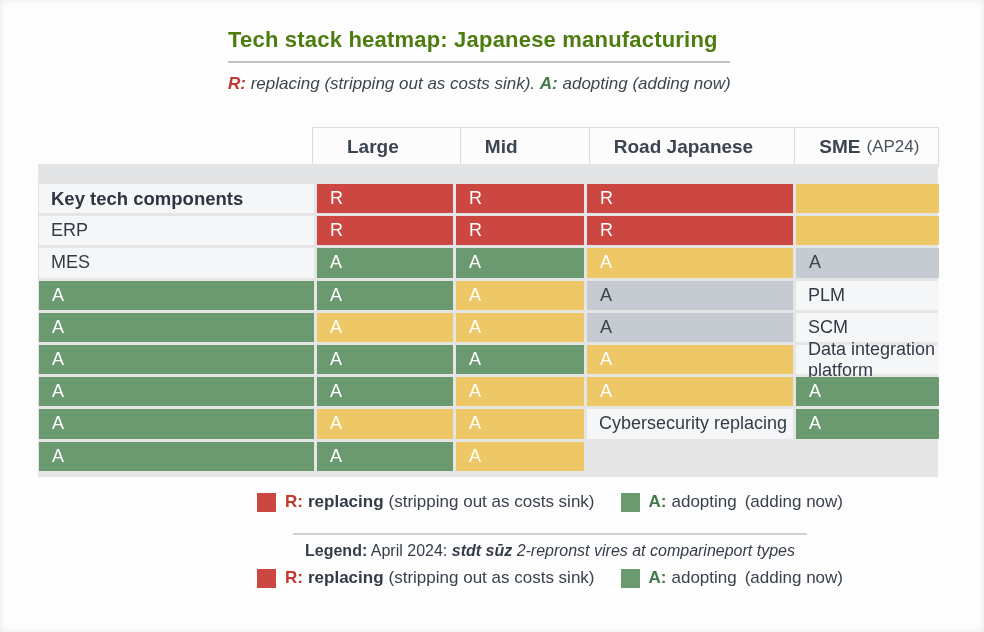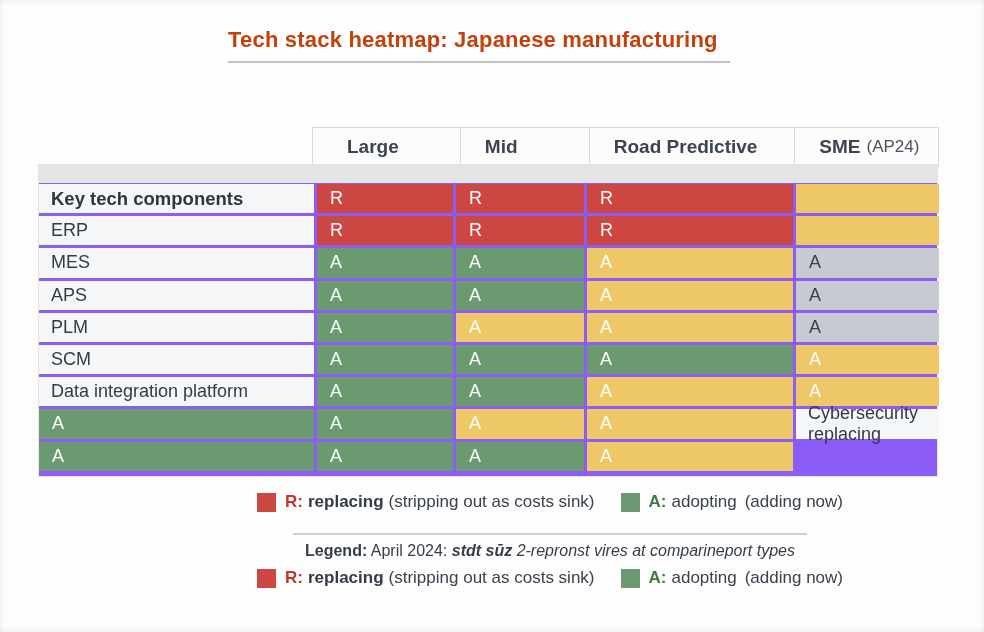--- a/index.html
+++ b/index.html
@@ -6,36 +6,36 @@
   html,body { width:984px; height:632px; }
   body {
     font-family:"Liberation Sans", sans-serif;
     background:#fdfdfd;
     position:relative;
     overflow:hidden;
     color:#3a424e;
     box-shadow: inset 0 0 6px rgba(120,125,135,.18);
   }
   .title-block { position:absolute; left:228px; top:27px; width:505px; }
-  .fig-title { font-size:22px; font-weight:700; color:#c2410c; letter-spacing:.2px; }
+  .fig-title { font-size:22px; font-weight:700; color:#4d7c0f; letter-spacing:.2px; }
   .title-rule { margin-top:8px; border-top:2px solid #bec2c6; width:502px; }
   .fig-subtitle { margin-top:11px; font-size:17px; font-style:italic; color:#3d454f; }
   .fig-subtitle .r { color:#c0392f; font-weight:700; }
   .fig-subtitle .a { color:#3e7a46; font-weight:700; }
 
   .col-header { position:absolute; left:312px; top:127px; width:627px; height:40px;
     display:flex; background:#fcfcfd; border:1px solid #d9dcde;padding-left:10px; }
   .col-header .hcell { display:flex; align-items:center; padding-left:24px;
     font-size:19px; font-weight:700; color:#3b4450; border-right:1px solid #d9dcde; }
   .col-header .hcell:last-child { border-right:none; }
   .hc0{width:140px}.hc1{width:131px}.hc2{width:209px}.hc3{width:145px}
   .hcell .suffix { font-weight:400; font-size:17px; color:#4a525c; margin-left:6px; }
 
   .heatmap-panel { position:absolute; left:38px; top:164px; width:900px; height:313px;
-    background:#8b5cf6; border:1px solid #e2e4e6; }
+    background:#e5e5e5; border:1px solid #e2e4e6; }
   .panel-top-band { position:absolute; left:0; top:0; width:898px; height:18px; background:#e3e4e6; }
   .rows { position:absolute; left:0; top:19px; display:grid;
     grid-template-columns:275px 136px 128px 206px 143px;
     grid-auto-rows:29.2px; column-gap:3px; row-gap:3px; }
   .rlabel, .cell { height:100%; }
   .rlabel-fill { height:100%; background:#f5f6f8; display:flex; align-items:center;
     padding-left:12px; font-size:18px; color:#333b46; }
   .rlabel.bold .rlabel-fill { font-weight:700; font-size:18.5px; color:#2e3641; }
   .fill { height:100%; display:flex; align-items:center; padding-left:13px;
     font-size:18px; color:#ffffff; }
@@ -59,31 +59,32 @@
   .caption .cap-bold-it { font-weight:700; font-style:italic; }
   .caption .cap-it { font-style:italic;text-align:right; }
   .legend-row.secondary { margin-top:8px; }
 </style>
 </head>
 <body>
 
 <div class="title-block">
   <div class="fig-title">Tech stack heatmap: Japanese manufacturing</div>
   <div class="title-rule"></div>
+  <div class="fig-subtitle"><span class="r">R:</span><span> replacing (stripping out as costs sink). </span><span class="a">A:</span><span> adopting (adding now)</span></div>
 </div>
 
 <div class="col-header">
   <div class="hcell hc0">
       <span>Large</span>
     </div>
   <div class="hcell hc1">
       <span>Mid</span>
     </div>
   <div class="hcell hc2">
-      <span>Road Predictive</span>
+      <span>Road Japanese</span>
     </div>
   <div class="hcell hc3">
       <span>SME</span>
       <span class="suffix">(AP24)</span>
     </div>
 </div>
 
 <div class="heatmap-panel">
   <div class="panel-top-band"></div>
   <div class="rows">
@@ -124,23 +125,20 @@
         <div class="fill green">A</div>
       </div>
       <div class="cell">
         <div class="fill green">A</div>
       </div>
       <div class="cell">
         <div class="fill yellow">A</div>
       </div>
       <div class="cell">
         <div class="fill gray">A</div>
-      </div>
-      <div class="rlabel">
-        <div class="rlabel-fill">APS</div>
       </div>
       <div class="cell">
         <div class="fill green">A</div>
       </div>
       <div class="cell">
         <div class="fill green">A</div>
       </div>
       <div class="cell">
         <div class="fill yellow">A</div>
       </div>

